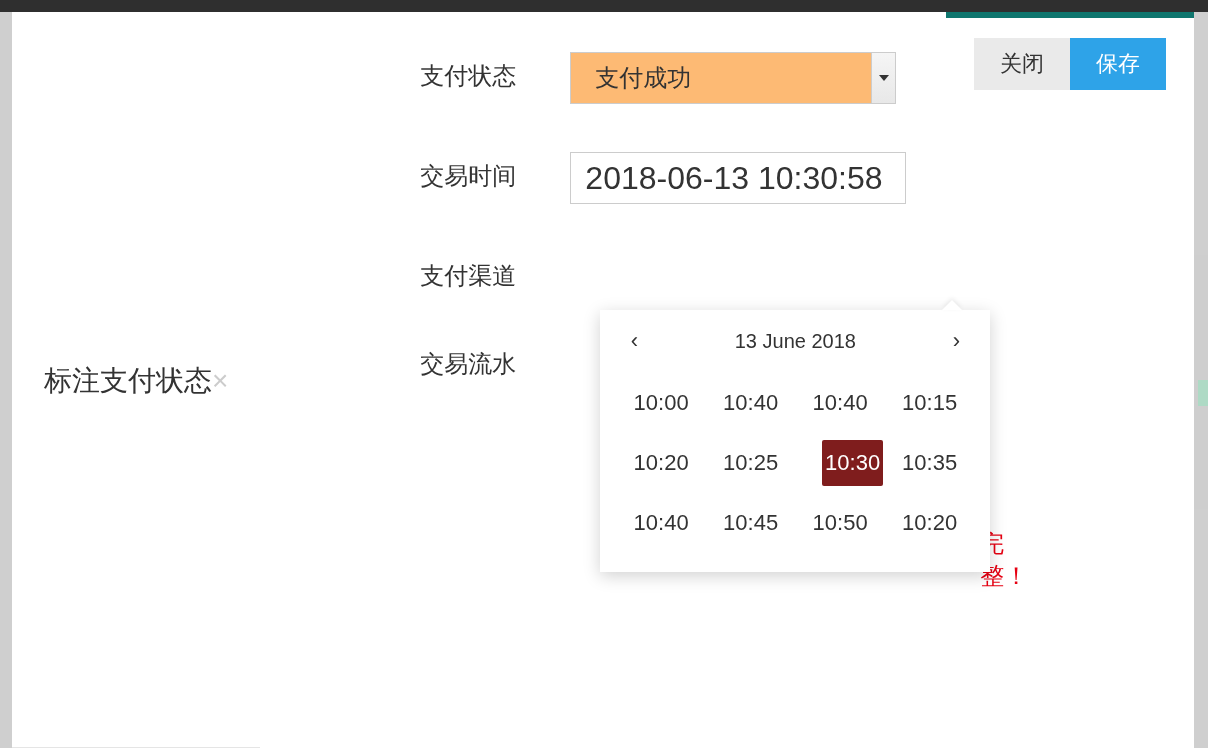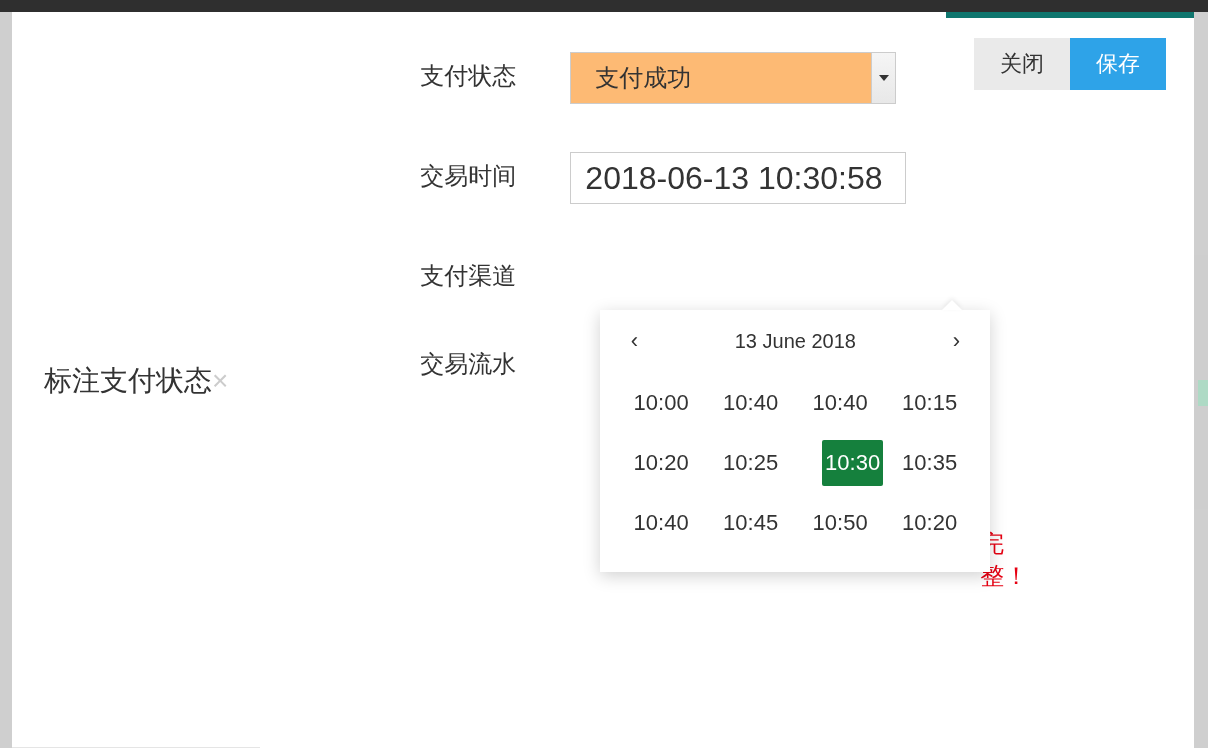--- a/index.html
+++ b/index.html
@@ -181,21 +181,21 @@
     }
     .dp-cell {
       font-size: 22px;
       color: #333;
       text-align: center;
       padding: 10px 0;
       cursor: pointer;
       border-radius: 2px;
     }
     .dp-cell.selected {
-      background: #15803d;
+      background: #7f1d1d;
       color: #fff;
       margin-left: 25px;
     }
     .red-text {
       position: absolute;
       top: 516px;
       left: 720px;
       font-size: 24px;
       color: #e60012;
       font-weight: 500;

